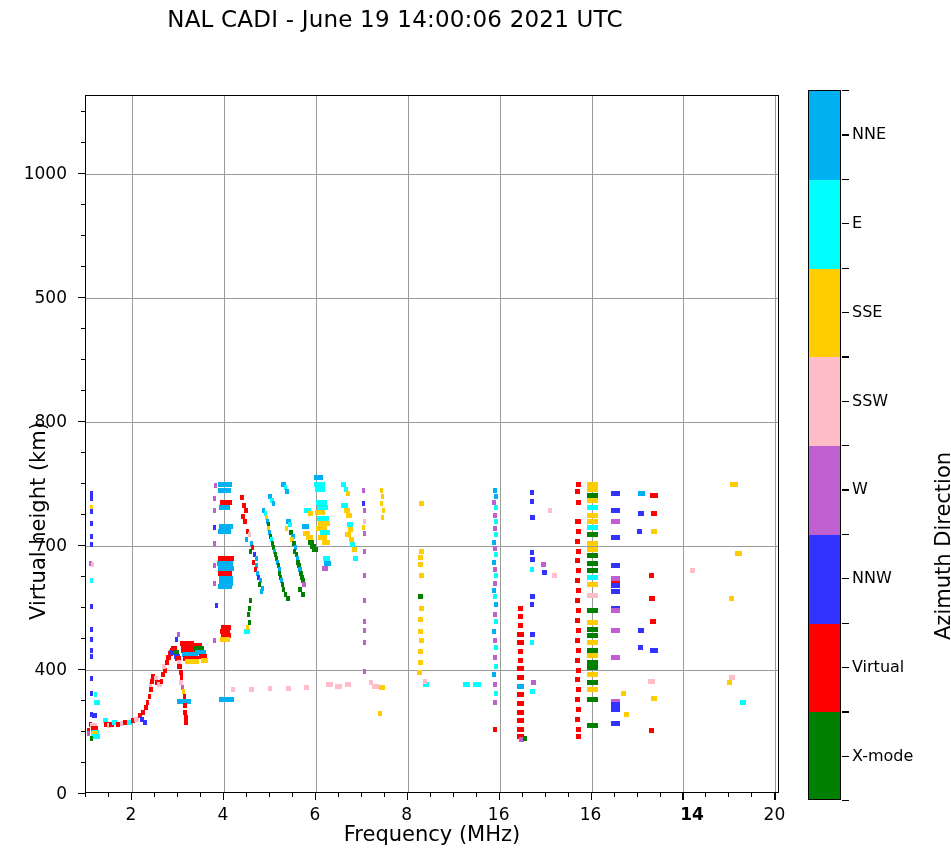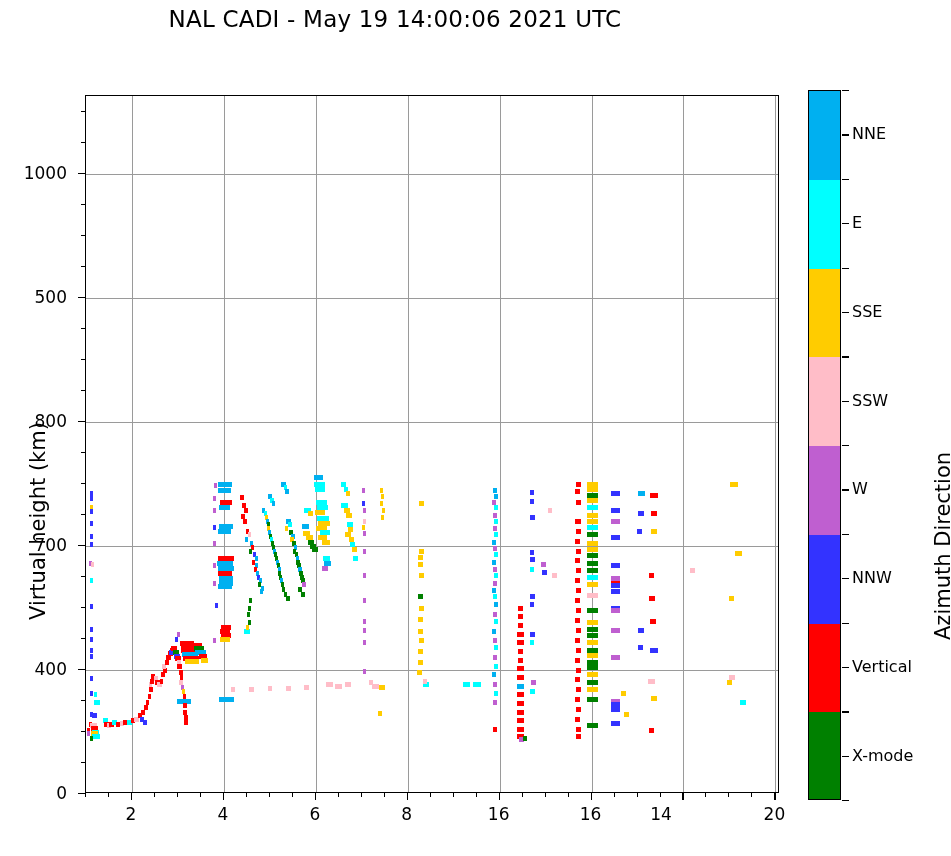--- a/index.html
+++ b/index.html
@@ -75,21 +75,21 @@
     position:absolute;font-size:21px;color:#000;
     transform:rotate(-90deg);transform-origin:left top;
     white-space:nowrap;left:931px;top:640px;
   }
 </style>
 </head>
 <body>
 
 <div id="root">
 
-  <div class="title">NAL CADI - May 19 14:00:06 2021 UTC</div>
+  <div class="title">NAL CADI - June 19 14:00:06 2021 UTC</div>
 
   <div id="plot">
     <div id="gridlayer">
         <div class="gl v" style="left: 45.9603px;"></div>
         <div class="gl v" style="left: 137.881px;"></div>
         <div class="gl v" style="left: 229.801px;"></div>
         <div class="gl v" style="left: 321.722px;"></div>
         <div class="gl v" style="left: 413.642px;"></div>
         <div class="gl v" style="left: 505.563px;"></div>
         <div class="gl v" style="left: 597.483px;"></div>
@@ -579,21 +579,21 @@
       <div class="tick xtickmin" style="left: 705.464px; top: 793px;"></div>
       <div class="tick xtickmin" style="left: 728.444px; top: 793px;"></div>
       <div class="tick xtickmin" style="left: 751.424px; top: 793px;"></div>
       <div class="tick xtickmaj" style="left: 774.404px; top: 793px;"></div>
       <div class="xlab" style="left: 100.96px; top: 804px;">2</div>
       <div class="xlab" style="left: 192.881px; top: 804px;">4</div>
       <div class="xlab" style="left: 284.801px; top: 804px;">6</div>
       <div class="xlab" style="left: 376.722px; top: 804px;">8</div>
       <div class="xlab" style="left: 468.642px; top: 804px;">16</div>
       <div class="xlab" style="left: 560.563px; top: 804px;">16</div>
-      <div class="xlab" style="left: 631px; top: 804px;">14</div>
+      <div class="xlab" style="left: 662px; top: 804px; font-weight: bold;">14</div>
       <div class="xlab" style="left: 744.404px; top: 804px;">20</div>
     </div>
   <div id="axis-y">
       <div class="tick ytickmaj" style="left: 78px; top: 793px;"></div>
       <div class="tick ytickmin" style="left: 81px; top: 762.005px;"></div>
       <div class="tick ytickmin" style="left: 81px; top: 731.011px;"></div>
       <div class="tick ytickmin" style="left: 81px; top: 700.016px;"></div>
       <div class="tick ytickmaj" style="left: 78px; top: 669.021px;"></div>
       <div class="tick ytickmin" style="left: 81px; top: 638.027px;"></div>
       <div class="tick ytickmin" style="left: 81px; top: 607.032px;"></div>
@@ -614,20 +614,21 @@
       <div class="tick ytickmin" style="left: 81px; top: 142.112px;"></div>
       <div class="tick ytickmin" style="left: 81px; top: 111.117px;"></div>
       <div class="ylab" style="left: 7px; top: 783px;">0</div>
       <div class="ylab" style="left: 7px; top: 659.021px;">400</div>
       <div class="ylab" style="left: 7px; top: 535.043px;">700</div>
       <div class="ylab" style="left: 7px; top: 411.064px;">800</div>
       <div class="ylab" style="left: 7px; top: 287.085px;">500</div>
       <div class="ylab" style="left: 7px; top: 163.107px;">1000</div>
     </div>
 
+  <div class="axis-title-x">Frequency (MHz)</div>
   <div class="axis-title-y">Virtual height (km)</div>
 
   <div id="cbar">
       <div class="cseg" style="top: 0px; height: 88.75px; background: rgb(0, 176, 240);"></div>
       <div class="cseg" style="top: 88.75px; height: 88.75px; background: rgb(0, 255, 255);"></div>
       <div class="cseg" style="top: 177.5px; height: 88.75px; background: rgb(255, 204, 0);"></div>
       <div class="cseg" style="top: 266.25px; height: 88.75px; background: rgb(255, 189, 200);"></div>
       <div class="cseg" style="top: 355px; height: 88.75px; background: rgb(191, 95, 208);"></div>
       <div class="cseg" style="top: 443.75px; height: 88.75px; background: rgb(51, 51, 255);"></div>
       <div class="cseg" style="top: 532.5px; height: 88.75px; background: rgb(255, 0, 0);"></div>
@@ -649,18 +650,18 @@
       <div class="ctlab" style="top: 213.125px;">E</div>
       <div class="ctick" style="top: 311.875px;"></div>
       <div class="ctlab" style="top: 301.875px;">SSE</div>
       <div class="ctick" style="top: 400.625px;"></div>
       <div class="ctlab" style="top: 390.625px;">SSW</div>
       <div class="ctick" style="top: 489.375px;"></div>
       <div class="ctlab" style="top: 479.375px;">W</div>
       <div class="ctick" style="top: 578.125px;"></div>
       <div class="ctlab" style="top: 568.125px;">NNW</div>
       <div class="ctick" style="top: 666.875px;"></div>
-      <div class="ctlab" style="top: 656.875px;">Vertical</div>
+      <div class="ctlab" style="top: 656.875px;">Virtual</div>
       <div class="ctick" style="top: 755.625px;"></div>
       <div class="ctlab" style="top: 745.625px;">X-mode</div>
     </div>
   <div class="cbar-title">Azimuth Direction</div>
 </div>
 
 </body></html>

